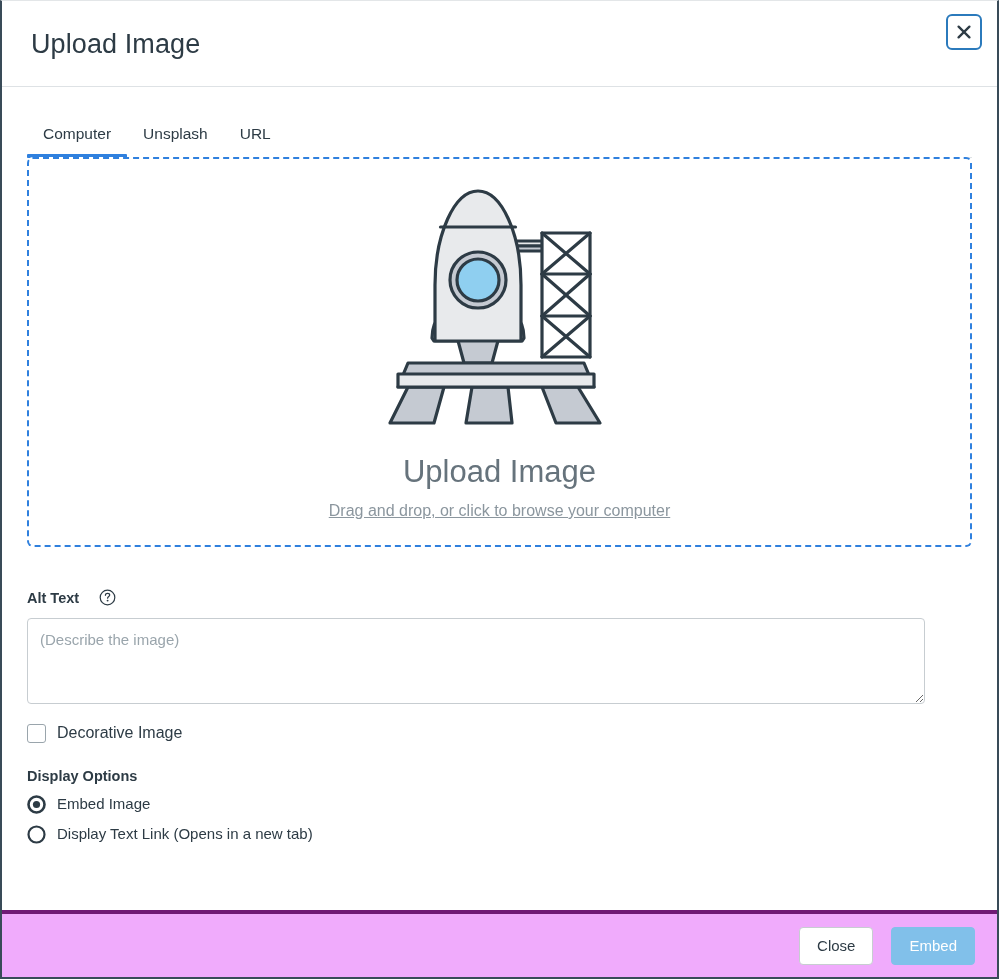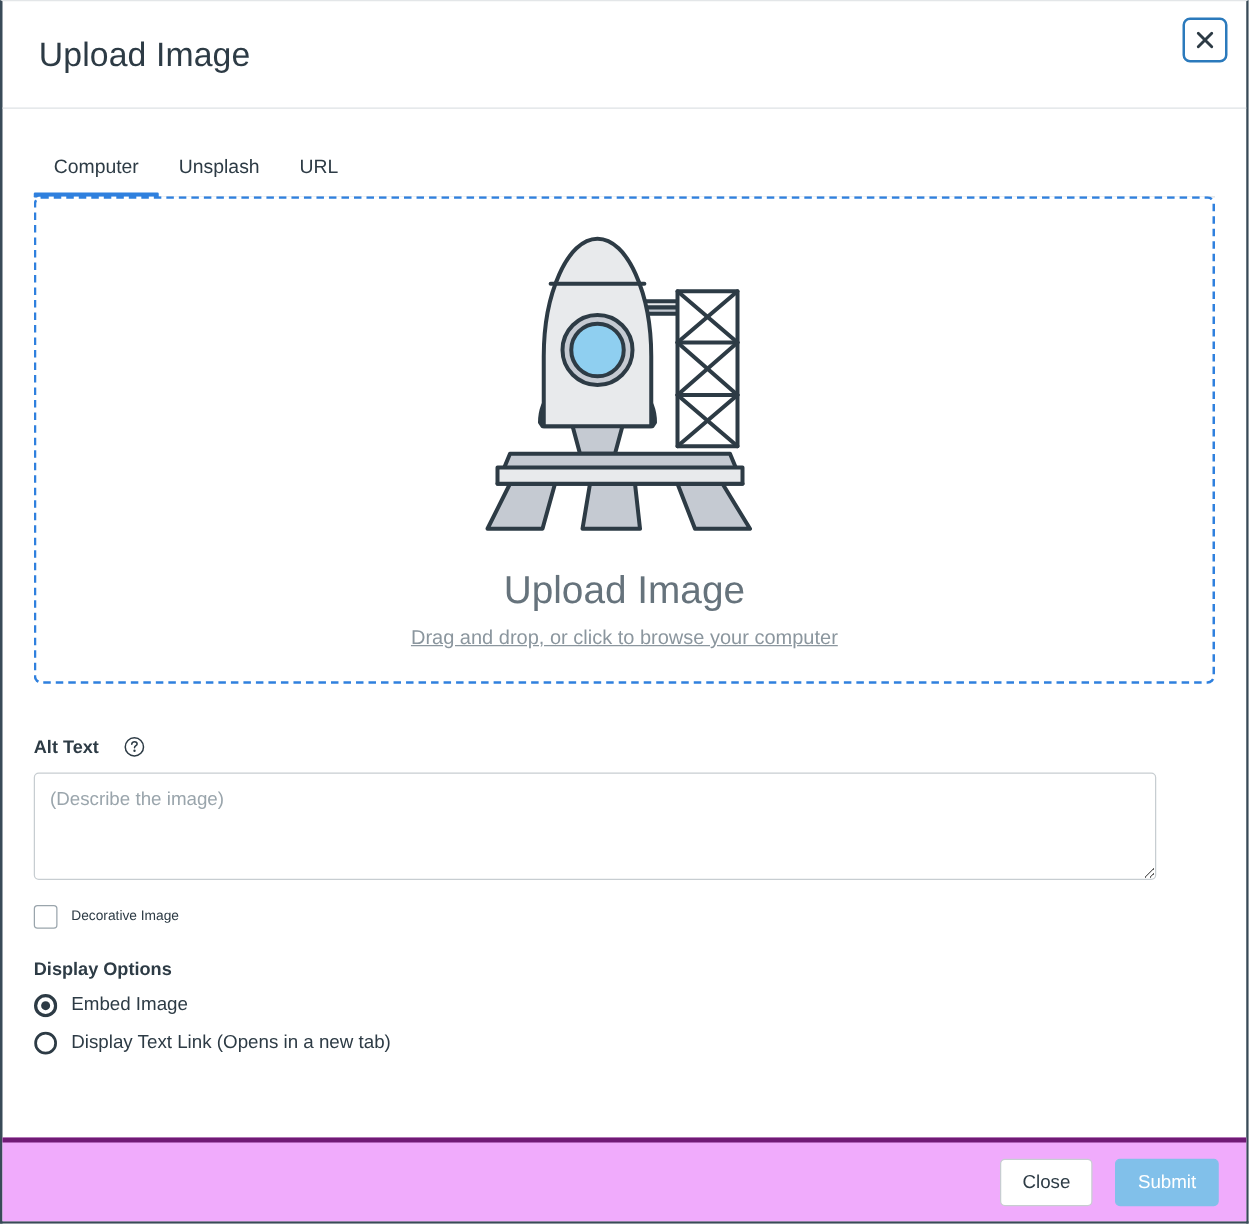--- a/index.html
+++ b/index.html
@@ -196,21 +196,21 @@
   .checkbox-box {
     width: 19px;
     height: 19px;
     box-sizing: border-box;
     border: 1px solid #9AA5AC;
     border-radius: 3px;
     background: #fff;
     flex: 0 0 auto;
   }
   .check-label {
-    font-size: 11px;
+    font-size: 16px;
     color: #2D3B45;
     line-height: 20px;
     text-align: center;
   }
 
   
   .section-label {
     margin-top: 25px;
     font-size: 14.5px;
     font-weight: bold;
@@ -370,16 +370,16 @@
       <svg class="radio-mark" viewBox="0 0 19 19">
         <circle cx="9.5" cy="9.5" r="8" fill="#ffffff" stroke="#2D3B45" stroke-width="2.2"></circle>
       </svg>
       <span class="radio-label">Display Text Link (Opens in a new tab)</span>
     </div>
 
   </div>
 
   <div class="dialog-footer">
     <button class="btn btn-secondary">Close</button>
-    <button class="btn btn-primary-disabled">Submit</button>
+    <button class="btn btn-primary-disabled">Embed</button>
   </div>
 
 </div>
 
 </body></html>

